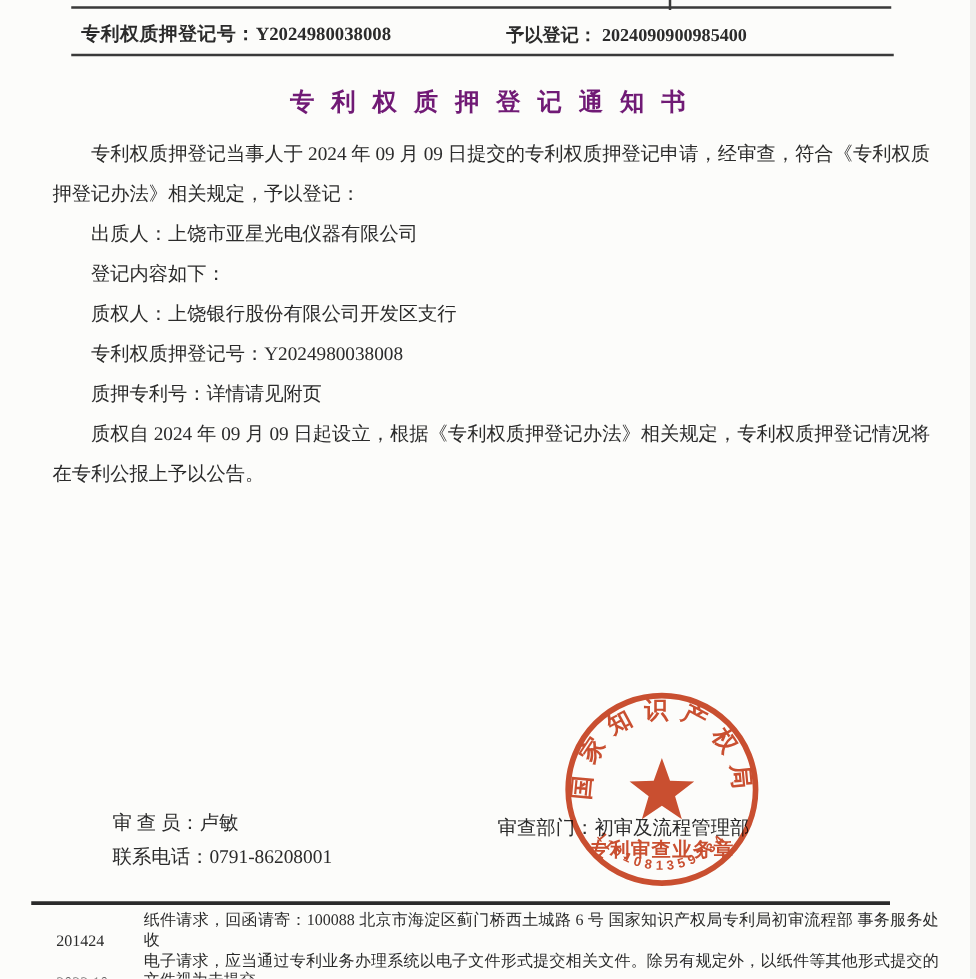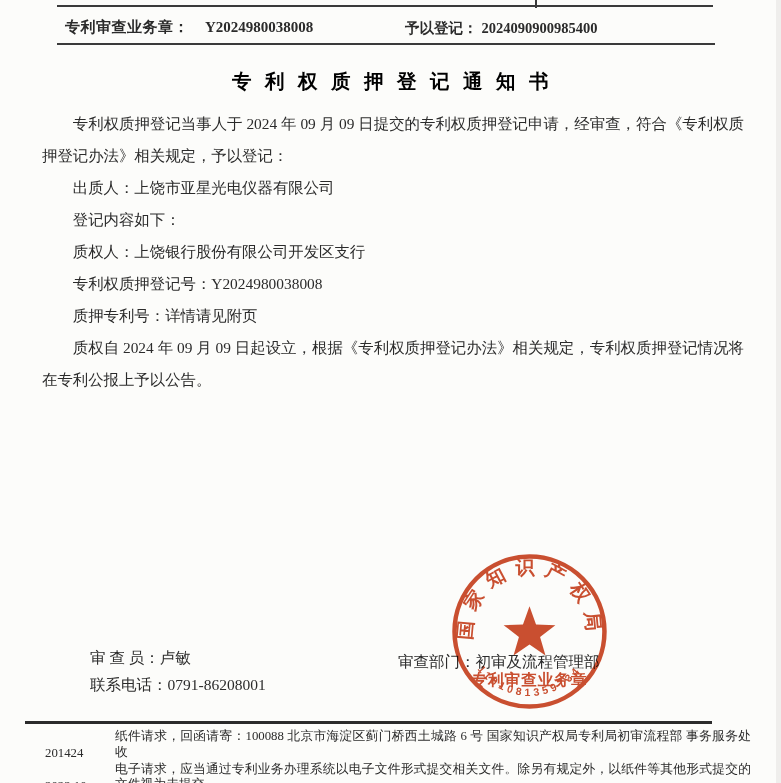--- a/index.html
+++ b/index.html
@@ -13,30 +13,30 @@
   }
   .rule{position:absolute;background:#3a3a3a;}
   .rule-top{left:57px;top:5px;width:656px;height:2px;}
   .rule-mid{left:57px;top:43px;width:658px;height:2px;}
   .rule-bottom{left:25px;top:721px;width:687px;height:3px;background:#2b2b2b;}
   .scan-tick{position:absolute;left:535px;top:0;width:2px;height:8px;background:#3a3a3a;}
   .page-edge{position:absolute;right:0;top:0;width:5px;height:100%;background:#efeeec;}
 
   .hdr-left{position:absolute;left:65px;top:18px;font-size:15px;}
   .hdr-left .lbl{font-family:"Liberation Sans", sans-serif;font-weight:700;letter-spacing:.5px;}
-  .hdr-left .val{font-weight:700;margin-left:16px;font-family:Liberation Serif, serif;}
+  .hdr-left .val{font-weight:700;margin-left:0;font-family:Liberation Serif, serif;}
   .hdr-right{position:absolute;left:405px;top:19px;font-size:14.5px;}
   .hdr-right .lbl{font-family:"Liberation Sans", sans-serif;font-weight:600;}
   .hdr-right .val{margin-left:4px;font-weight:bold;}
 
   .doc-title{
     position:absolute;left:0;top:68px;width:100%;
     text-align:center;font-size:19.5px;font-weight:600;
     letter-spacing:13.5px;padding-left:13px;box-sizing:border-box;
-    color:#000000;
+    color:#701a75;
   }
 
   .body-block{
     position:absolute;left:42px;top:108px;width:702px;
     font-size:15.4px;line-height:32px;text-align:justify;
   }
   .body-block p{margin:0;text-indent:2em;}
 
   .sig-examiner{position:absolute;left:90px;top:648px;font-size:15.5px;}
   .sig-phone{position:absolute;left:90px;top:675px;font-size:15.5px;}
@@ -58,21 +58,21 @@
 </style>
 </head>
 <body>
 
 <div class="page">
 
   <div class="rule rule-top"></div>
   <div class="scan-tick"></div>
 
   <div class="hdr-left">
-    <span class="lbl">专利审查业务章：</span><span class="val">Y2024980038008</span>
+    <span class="lbl">专利权质押登记号：</span><span class="val">Y2024980038008</span>
   </div>
   <div class="hdr-right">
     <span class="lbl">予以登记：</span><span class="val">2024090900985400</span>
   </div>
 
   <div class="rule rule-mid"></div>
 
   <div class="doc-title">专利权质押登记通知书</div>
 
   <div class="body-block">

